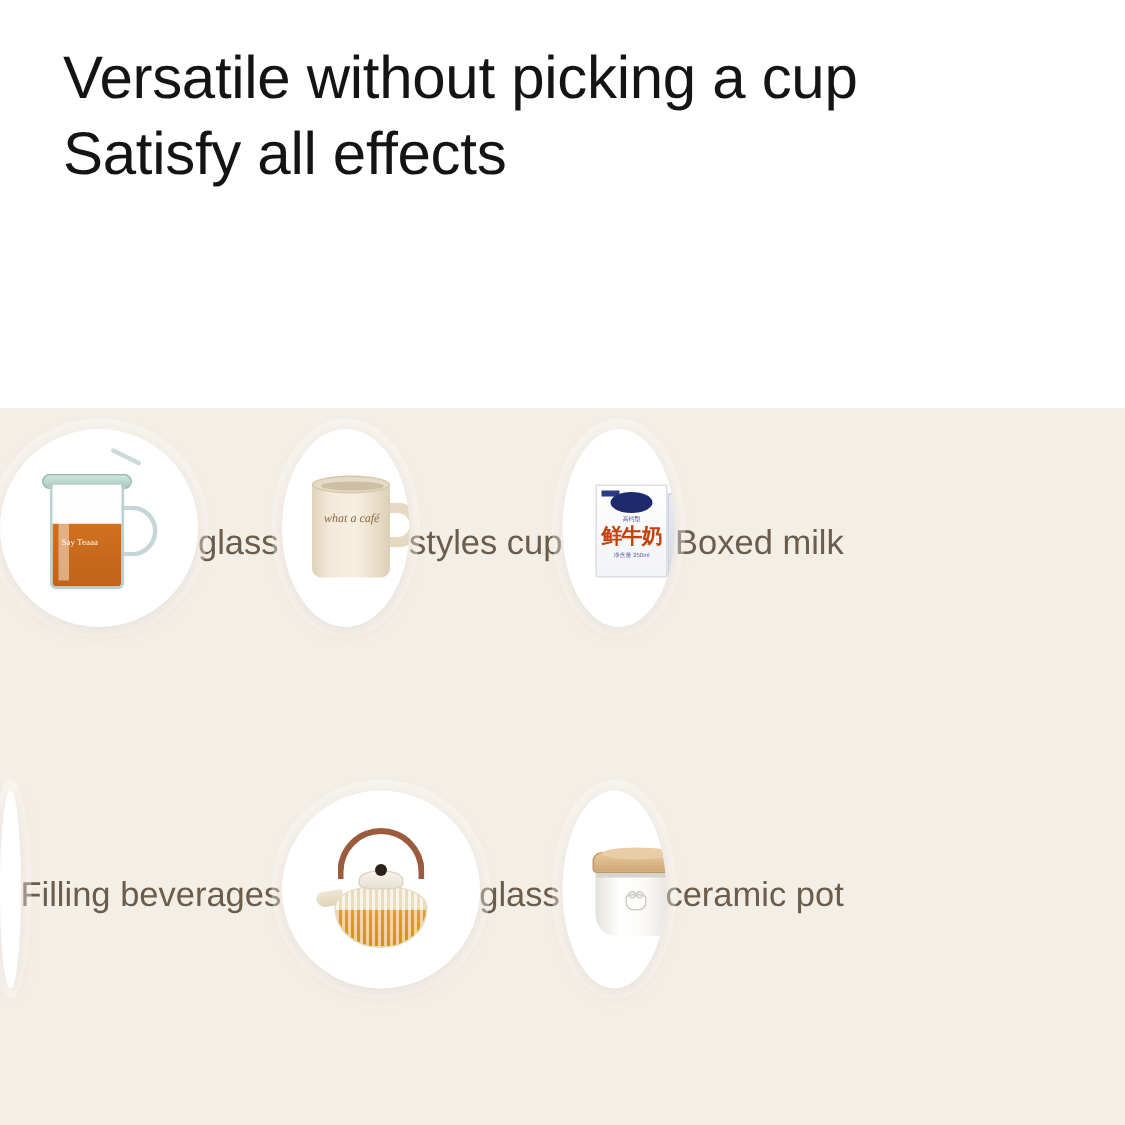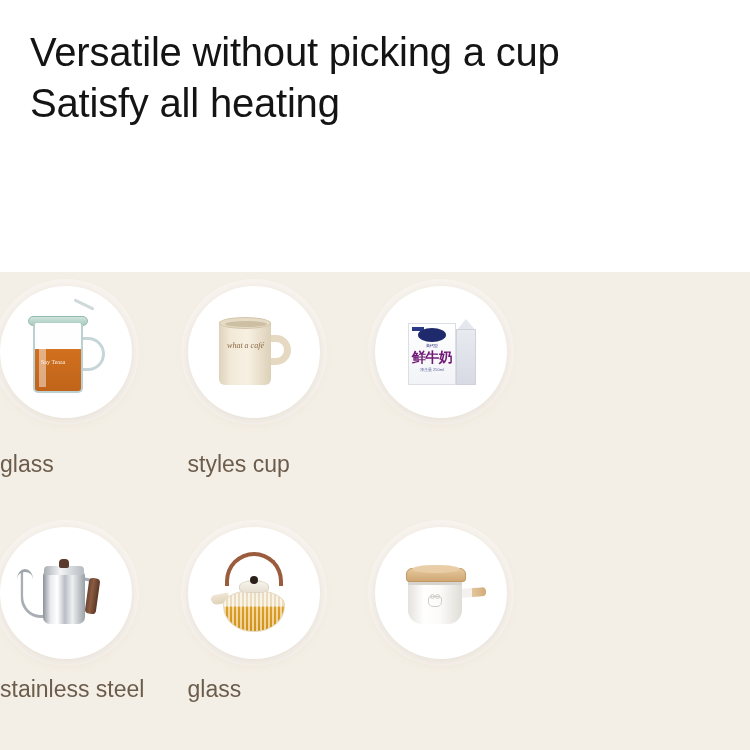--- a/index.html
+++ b/index.html
@@ -22,21 +22,21 @@
   }
 
   
   .header {
     position: absolute;
     left: 0; top: 0;
     width: 640px;
     height: 272px;
     background: #ffffff;
     box-sizing: border-box;
-    padding: 28px 42px 0 30px;
+    padding: 28px 42px 0 42px;
   }
   .headline {
     color: #141414;
     font-size: 40px;
     line-height: 49px;
     font-weight: 400;
     letter-spacing: -0.2px;
     white-space: nowrap;
   }
   .headline.line2 {
@@ -65,22 +65,22 @@
     left: 0;
     width: 750px;
     display: flex;
   }
   .row-1 { top: 0px; }
   .row-2 { top: 245px; }
 
   .cell {
     width: 187.5px;
     display: flex;
-    flex-direction: column;
-    align-items: flex-start;
+    flex-direction: row;
+    align-items: center;
   }
 
   .bubble {
     position: relative;
     width: 132px;
     height: 132px;
     border-radius: 50%;
     background: #ffffff;
     box-shadow: 0 3px 12px rgba(150,125,95,0.18),
                 0 0 0 7px rgba(255,255,255,0.35);
@@ -254,21 +254,21 @@
   .m-oval {
     position: absolute; left: 32px; top: 31px;
     width: 28px; height: 14px;
     border-radius: 50%;
     background: #1e2a6b;
   }
   .m-cn {
     position: absolute; left: 22px; top: 52px;
     width: 48px;
     text-align: center;
-    color: #701a75;
+    color: #c2410c;
     font-size: 14px;
     font-weight: bold;
     letter-spacing: -0.5px;
     font-family: "DejaVu Sans", sans-serif;
   }
   .m-cn-small {
     position: absolute; left: 22px; top: 46px;
     width: 48px;
     text-align: center;
     color: #39408a;
@@ -454,21 +454,21 @@
     border: 1.5px solid #cfcdc7;
   }
 </style>
 </head>
 <body>
 
 <div class="page">
 
   <div class="header">
     <div class="headline">Versatile without picking a cup</div>
-    <div class="headline line2">Satisfy all heating</div>
+    <div class="headline line2">Satisfy all effects</div>
   </div>
 
   <div class="products">
 
     <div class="row row-1">
 
       <div class="cell">
         <div class="bubble">
           <div class="art">
             <div class="g-knob"></div>
@@ -500,41 +500,39 @@
             <div class="m-gable"></div>
             <div class="m-side"></div>
             <div class="m-front"></div>
             <div class="m-tag"></div>
             <div class="m-oval"></div>
             <div class="m-cn-small">高钙型</div>
             <div class="m-cn">鲜牛奶</div>
             <div class="m-cn-foot">净含量 250ml</div>
           </div>
         </div>
+        <div class="label">Boxed milk</div>
       </div>
 
     </div>
 
     <div class="row row-2">
-
 
       <div class="cell">
         <div class="bubble">
           <div class="art">
-            <div class="k-spout"></div>
-            <div class="k-spout-tip"></div>
-            <div class="k-arm"></div>
-            <div class="k-grip"></div>
-            <div class="k-body"></div>
-            <div class="k-lid"></div>
-            <div class="k-knob"></div>
+            <div class="can"></div>
+            <div class="can-band"></div>
+            <div class="can-dot"></div>
+            <div class="can-band2"></div>
           </div>
         </div>
-        <div class="label">stainless steel</div>
+        <div class="label">Filling beverages</div>
       </div>
+
 
       <div class="cell">
         <div class="bubble">
           <div class="art">
             <div class="t-handle"></div>
             <div class="t-spout"></div>
             <div class="t-pot"></div>
             <div class="t-cap"></div>
             <div class="t-knob"></div>
           </div>
@@ -546,18 +544,19 @@
         <div class="bubble">
           <div class="art">
             <div class="p-handle"></div>
             <div class="p-body"></div>
             <div class="p-ring"></div>
             <div class="p-lid"></div>
             <div class="p-lid-top"></div>
             <div class="p-logo"></div>
           </div>
         </div>
+        <div class="label">ceramic pot</div>
       </div>
 
     </div>
 
   </div>
 </div>
 
 </body></html>

